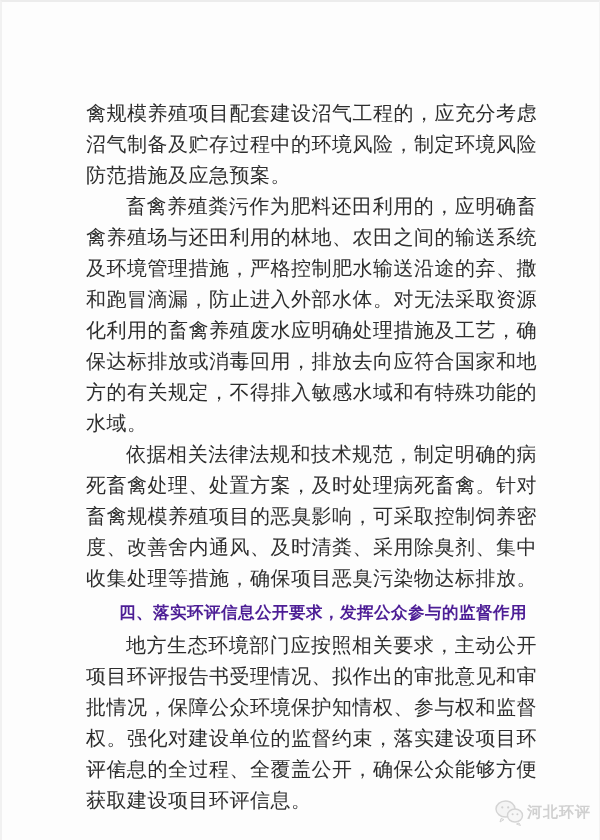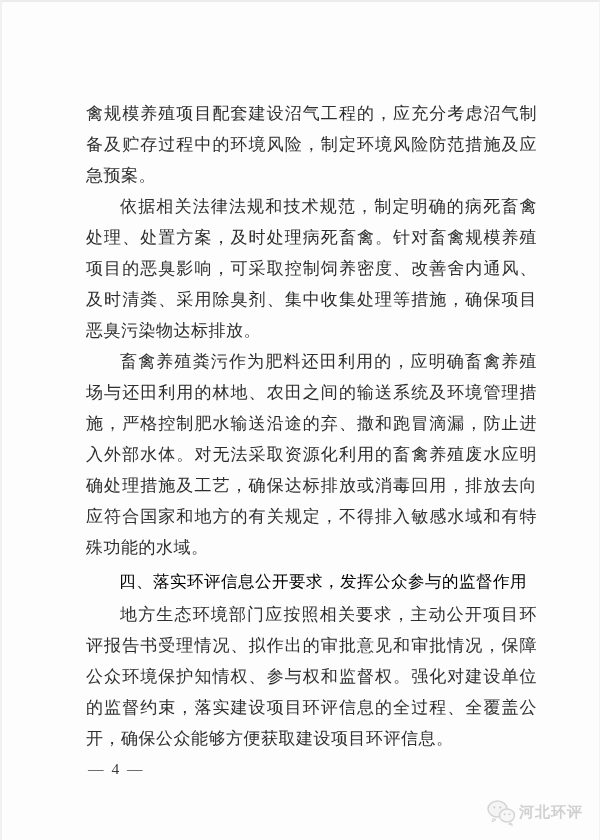--- a/index.html
+++ b/index.html
@@ -17,71 +17,71 @@
   }
   .text-block {
     position: absolute;
     left: 84px;
     top: 96px;
     width: 451px;
     color: #2e2e2e;
   }
   .para {
     margin: 0;
-    font-size: 17px;
+    font-size: 20px;
     line-height: 31px;
     text-align: justify;
     text-justify: inter-character;
     letter-spacing: 0.5px;
     color: #2e2e2e;
   }
   .para.indent { text-indent: 2em; }
   .section-heading {
     margin: 3px 0 2px 0;
     font-family: "Liberation Sans", sans-serif;
-    font-weight: normal;
+    font-weight: bold;
     font-size: 16.5px;
     line-height: 31px;
     text-indent: 2em;
     letter-spacing: 0.5px;
-    color: #000000;
+    color: #4c1d95;
   }
   .page-number {
     position: absolute;
     left: 86px;
     top: 758px;
     font-size: 15.5px;
     letter-spacing: 2px;
     color: #3a3a3a;
   }
   .watermark {
     position: absolute;
-    right: 16px;
+    right: 8px;
     top: 797px;
     display: flex;
     align-items: center;
     gap: 3px;
     color: #cfcfcf;
   }
   .watermark-label {
     font-family: "Liberation Sans", sans-serif;
     font-size: 15px;
     font-weight: bold;
     letter-spacing: 1px;
     color: #d0d0d0;
   }
   .wechat-icon { width: 30px; height: 27px; display: block; }
 </style>
 </head>
 <body>
 
 <div class="text-block">
   <p class="para">禽规模养殖项目配套建设沼气工程的，应充分考虑沼气制备及贮存过程中的环境风险，制定环境风险防范措施及应急预案。</p>
+  <p class="para indent">畜禽养殖粪污作为肥料还田利用的，应明确畜禽养殖场与还田利用的林地、农田之间的输送系统及环境管理措施，严格控制肥水输送沿途的弃、撒和跑冒滴漏，防止进入外部水体。对无法采取资源化利用的畜禽养殖废水应明确处理措施及工艺，确保达标排放或消毒回用，排放去向应符合国家和地方的有关规定，不得排入敏感水域和有特殊功能的水域。</p>
   <p class="para indent">依据相关法律法规和技术规范，制定明确的病死畜禽处理、处置方案，及时处理病死畜禽。针对畜禽规模养殖项目的恶臭影响，可采取控制饲养密度、改善舍内通风、及时清粪、采用除臭剂、集中收集处理等措施，确保项目恶臭污染物达标排放。</p>
-  <p class="para indent">畜禽养殖粪污作为肥料还田利用的，应明确畜禽养殖场与还田利用的林地、农田之间的输送系统及环境管理措施，严格控制肥水输送沿途的弃、撒和跑冒滴漏，防止进入外部水体。对无法采取资源化利用的畜禽养殖废水应明确处理措施及工艺，确保达标排放或消毒回用，排放去向应符合国家和地方的有关规定，不得排入敏感水域和有特殊功能的水域。</p>
   <h2 class="section-heading">四、落实环评信息公开要求，发挥公众参与的监督作用</h2>
   <p class="para indent">地方生态环境部门应按照相关要求，主动公开项目环评报告书受理情况、拟作出的审批意见和审批情况，保障公众环境保护知情权、参与权和监督权。强化对建设单位的监督约束，落实建设项目环评信息的全过程、全覆盖公开，确保公众能够方便获取建设项目环评信息。</p>
 </div>
 
 <div class="page-number">— 4 —</div>
 
 <div class="watermark">
   <span>
     <svg class="wechat-icon" viewBox="0 0 30 27" aria-hidden="true">
       <ellipse cx="11.5" cy="10" rx="9.5" ry="8" fill="#f4f4f4" stroke="#d4d4d4" stroke-width="1.4"></ellipse>

